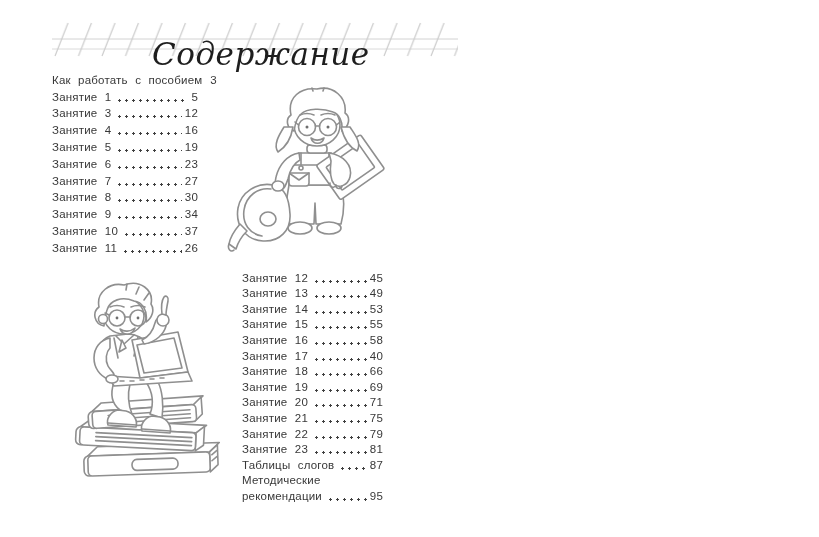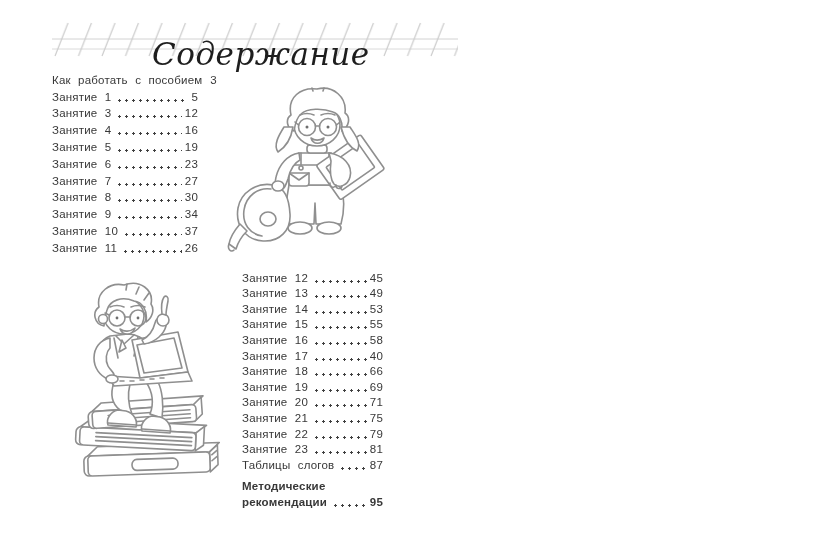--- a/index.html
+++ b/index.html
@@ -16,21 +16,21 @@
   .toc{position:absolute;font-size:11.5px;letter-spacing:.2px;word-spacing:4px;}
   .toc-left{left:52px;top:70px;width:146px;}
   .toc-right{left:242px;top:269px;width:141px;}
   .row{display:flex;align-items:flex-end;white-space:nowrap;}
   .toc-left .row{height:16.8px;}
   .toc-right .row{height:15.6px;}
   .lbl,.pg{line-height:13px;}
   .dots{flex:1;height:3px;margin:0 3px 2px 5px;
         background-image:radial-gradient(circle,#3f3f3f 1px,rgba(0,0,0,0) 1.3px);
         background-size:7px 3px;background-repeat:repeat-x;background-position:left bottom;}
-  .entry-block{margin-top:6px;font-weight:bold;}
+  .entry-block{}
 
   
   .illo{position:absolute;}
   .illo-girl{left:227px;top:87px;}
   .illo-boy{left:56px;top:282px;}
   .art{stroke:#8f8f8f;stroke-width:1.6;fill:none;stroke-linecap:round;stroke-linejoin:round;}
   .art .w{fill:#ffffff;}
   .art .d{fill:#6e6e6e;stroke:none;}
 </style>
 </head>

